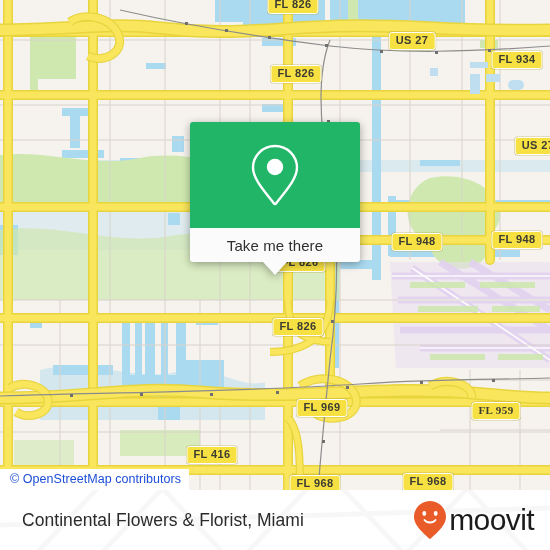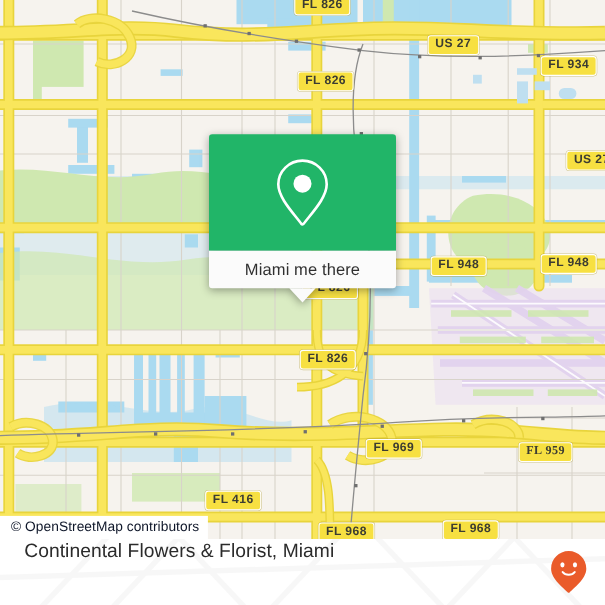--- a/index.html
+++ b/index.html
@@ -68,31 +68,31 @@
     border-right: 12px solid transparent;
     border-top: 13px solid #fbfbfb;
   }
 
   
   #attribution {
     position: absolute; left: 0; bottom: 0;
     background: #ffffff;
     padding: 3px 8px 3px 10px;
     font-size: 12.5px;
-    color: #0f172a;
+    color: #1d4ed8;
     line-height: 15px;
     letter-spacing: .05px;
   }
 
   
   #footer {
     position: absolute; left: 0; top: 490px;
     width: 550px; height: 60px;
     background: #ffffff;
-    display: flex; align-items: flex-start;
+    display: flex; align-items: center;
     overflow: hidden;
   }
   #footer-wm { position: absolute; inset: 0; opacity: .5; }
   #place-title {
     position: relative;
     margin-left: 22px;
     font-size: 17.5px;
     color: #2b2b2b;
     letter-spacing: .05px;
     white-space: nowrap;
@@ -350,36 +350,36 @@
     <div class="layer" id="shield-layer">
         <div class="shield" style="left: 293px; top: 5px;">FL 826</div>
         <div class="shield" style="left: 517px; top: 27px; margin-top: 33px;">FL 934</div>
         <div class="shield" style="left: 412px; top: 41px;">US 27</div>
         <div class="shield" style="left: 296px; top: 74px;">FL 826</div>
         <div class="shield" style="left: 538px; top: 146px;">US 27</div>
         <div class="shield" style="left: 417px; top: 242px;">FL 948</div>
         <div class="shield" style="left: 517px; top: 240px;">FL 948</div>
         <div class="shield" style="left: 300px; top: 263px;">FL 826</div>
         <div class="shield" style="left: 298px; top: 327px;">FL 826</div>
-        <div class="shield" style="left: 322px; top: 408px; margin-left: 36px;">FL 969</div>
+        <div class="shield" style="left: 322px; top: 408px;">FL 969</div>
         <div class="shield" style="left: 496px; top: 411px; font-family: Liberation Serif, serif;">FL 959</div>
         <div class="shield" style="left: 212px; top: 455px;">FL 416</div>
         <div class="shield" style="left: 315px; top: 484px;">FL 968</div>
         <div class="shield" style="left: 428px; top: 482px;">FL 968</div>
       </div>
 
     <div id="popup">
       <div id="popup-green">
         <svg width="56" height="66" viewBox="0 0 56 66">
           <path d="M28 4 C15.8 4 6 13.7 6 25.6 C6 38 20 52 27 61.5 C27.5 62.2 28.5 62.2 29 61.5 C36 52 50 38 50 25.6 C50 13.7 40.2 4 28 4 Z" fill="none" stroke="#ffffff" stroke-width="2.4"></path>
           <circle cx="28" cy="25" r="8.2" fill="#ffffff"></circle>
         </svg>
       </div>
       <div id="popup-label-bar">
-        <span class="txt">Miami me there</span>
+        <span class="txt">Take me there</span>
         <div id="popup-tail"></div>
       </div>
     </div>
 
     <div id="attribution">© OpenStreetMap contributors</div>
   </div>
 
   <div id="footer">
     <svg id="footer-wm" viewBox="0 0 550 60" preserveAspectRatio="none">
       <g stroke="#f0f0f0" stroke-width="5" fill="none">
@@ -396,15 +396,16 @@
 
     <div id="place-title">Continental Flowers &amp; Florist, Miami</div>
 
     <div id="brand">
       <svg width="34" height="40" viewBox="0 0 34 40">
         <path d="M17 1 C8.2 1 1 8.2 1 17 C1 26.5 13.5 35.5 16.2 38.6 C16.6 39.1 17.4 39.1 17.8 38.6 C20.5 35.5 33 26.5 33 17 C33 8.2 25.8 1 17 1 Z" fill="#ea5b2a"></path>
         <ellipse cx="11.3" cy="13.5" rx="1.9" ry="2.4" fill="#ffffff"></ellipse>
         <ellipse cx="22.7" cy="13.5" rx="1.9" ry="2.4" fill="#ffffff"></ellipse>
         <path d="M11.5 20 C14 23.4, 20 23.4, 22.5 20" fill="none" stroke="#ffffff" stroke-width="1.9" stroke-linecap="round"></path>
       </svg>
+      <span id="brand-word">moovit</span>
     </div>
   </div>
 </div>
 
 </body></html>

